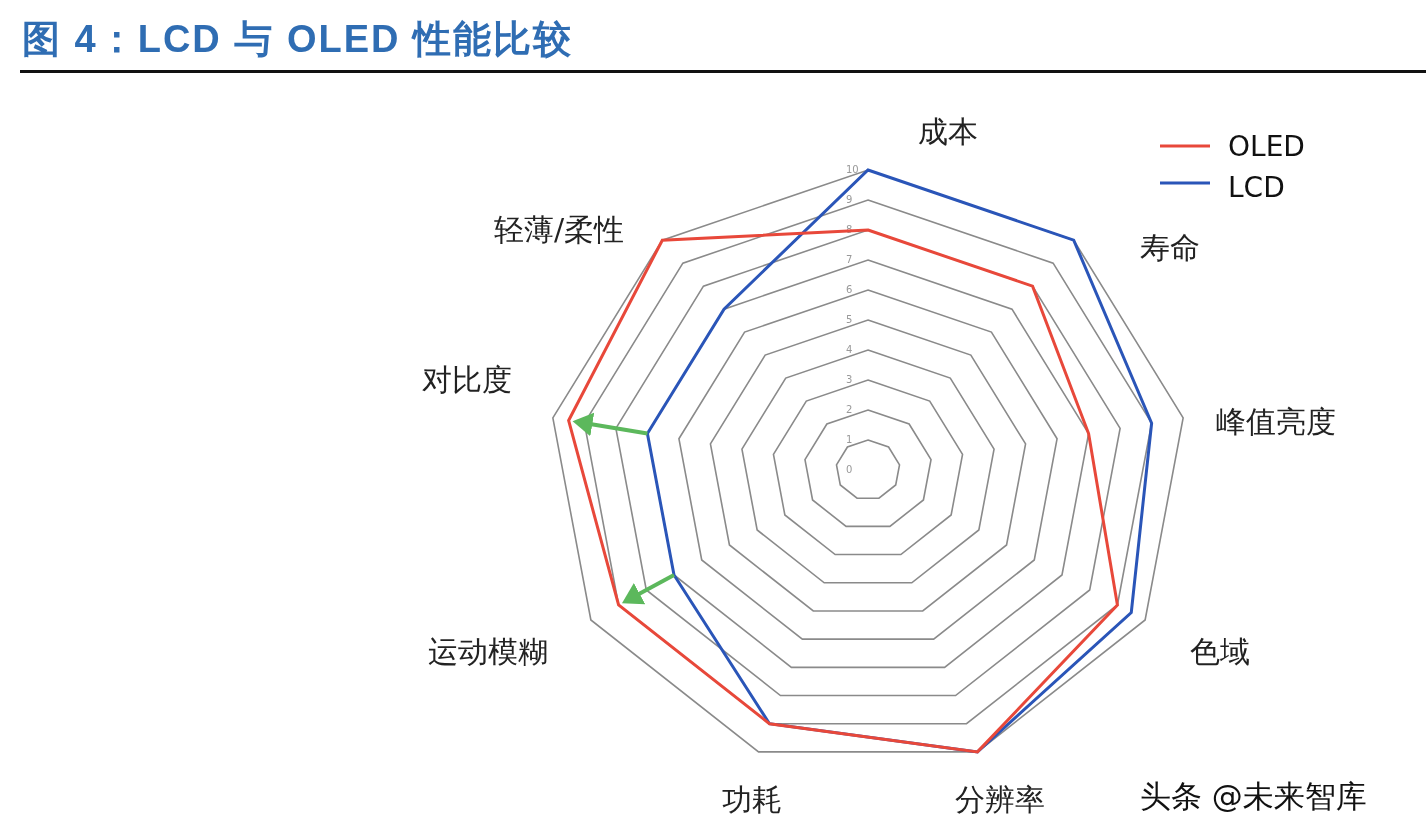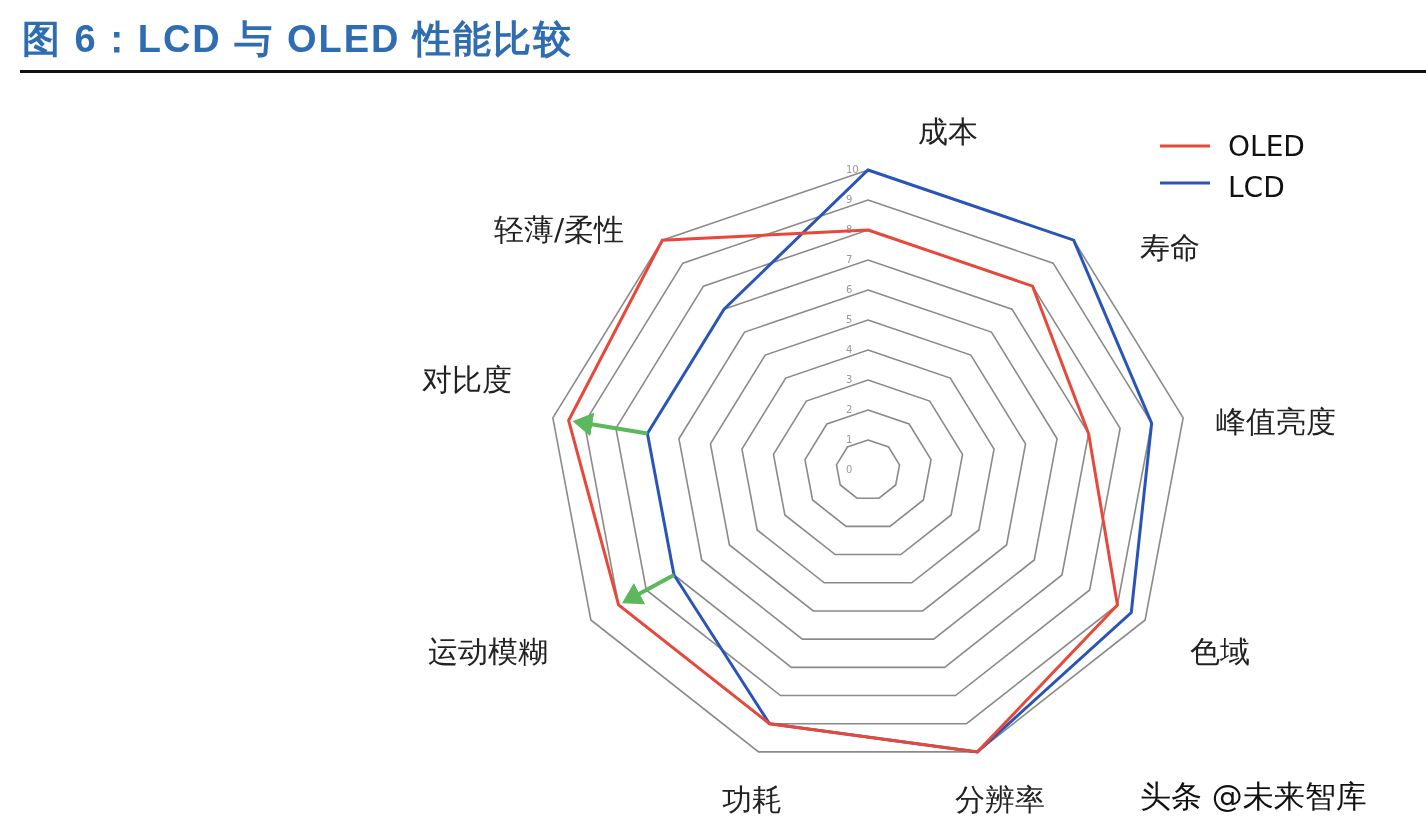--- a/index.html
+++ b/index.html
@@ -8,21 +8,21 @@
   .title-rule { position:absolute; left:20px; right:0; top:70px; height:3px; background:#111; }
   svg.chart { position:absolute; left:0; top:0; }
   .axis-label { font-family:"DejaVu Serif", serif; font-size:30px; fill:#222; }
   .tick-label { font-family:"DejaVu Sans", sans-serif; font-size:10px; fill:#999; }
   .legend-text { font-family:"DejaVu Sans", sans-serif; font-size:28px; fill:#111; }
   .watermark { position:absolute; left:1140px; top:776px; font-size:31px; color:#111; font-family:"DejaVu Sans", sans-serif;text-align:right; }
 </style>
 </head>
 <body>
 
-<div class="title">图 6：LCD 与 OLED 性能比较</div>
+<div class="title">图 4：LCD 与 OLED 性能比较</div>
 <div class="title-rule"></div>
 
 <svg class="chart" id="radar" width="1426" height="840">
   <g id="grid">
       <polygon points="868,440 888.5692035099693,447.0186667064307 899.5138480963907,464.7905546699921 895.712812921102,485 878.9446445864214,498.1907786235773 857.0553554135786,498.1907786235773 840.287187078898,485 836.4861519036093,464.7905546699921 847.4307964900307,447.0186667064307" fill="none" stroke="#8a8a8a" stroke-width="1.6"></polygon>
       <polygon points="868,410 909.1384070199385,424.0373334128613 931.0276961927813,459.58110933998415 923.4256258422041,500 889.8892891728428,526.3815572471545 846.1107108271572,526.3815572471545 812.574374157796,500 804.9723038072186,459.5811093399842 826.8615929800615,424.03733341286136" fill="none" stroke="#8a8a8a" stroke-width="1.6"></polygon>
       <polygon points="868,380 929.7076105299078,401.056000119292 962.541544289172,454.37166400997626 951.1384387633061,515 900.8339337592643,554.5723358707318 835.1660662407359,554.5723358707318 784.8615612366939,515 773.458455710828,454.3716640099763 806.2923894700922,401.056000119292" fill="none" stroke="#8a8a8a" stroke-width="1.6"></polygon>
       <polygon points="868,350 950.2768140398771,378.07466682572266 994.0553923855626,449.16221867996836 978.8512516844081,530 911.7785783456857,582.763114494309 824.2214216543144,582.763114494309 757.1487483155919,530 741.9446076144374,449.1622186799684 785.7231859601229,378.07466682572266" fill="none" stroke="#8a8a8a" stroke-width="1.6"></polygon>
       <polygon points="868,320 970.8460175498462,355.0933335321533 1025.5692404819533,443.95277334996047 1006.5640646055102,545 922.723222932107,610.9538931178863 813.276777067893,610.9538931178863 729.4359353944899,545.0000000000001 710.4307595180467,443.9527733499605 765.1539824501536,355.09333353215334" fill="none" stroke="#8a8a8a" stroke-width="1.6"></polygon>
       <polygon points="868,290 991.4152210598155,332.11200023858396 1057.083088578344,438.7433280199525 1034.2768775266122,560 933.6678675185284,639.1446717414635 802.3321324814716,639.1446717414635 701.7231224733878,560.0000000000001 678.9169114216561,438.7433280199526 744.5847789401844,332.112000238584" fill="none" stroke="#8a8a8a" stroke-width="1.6"></polygon>

